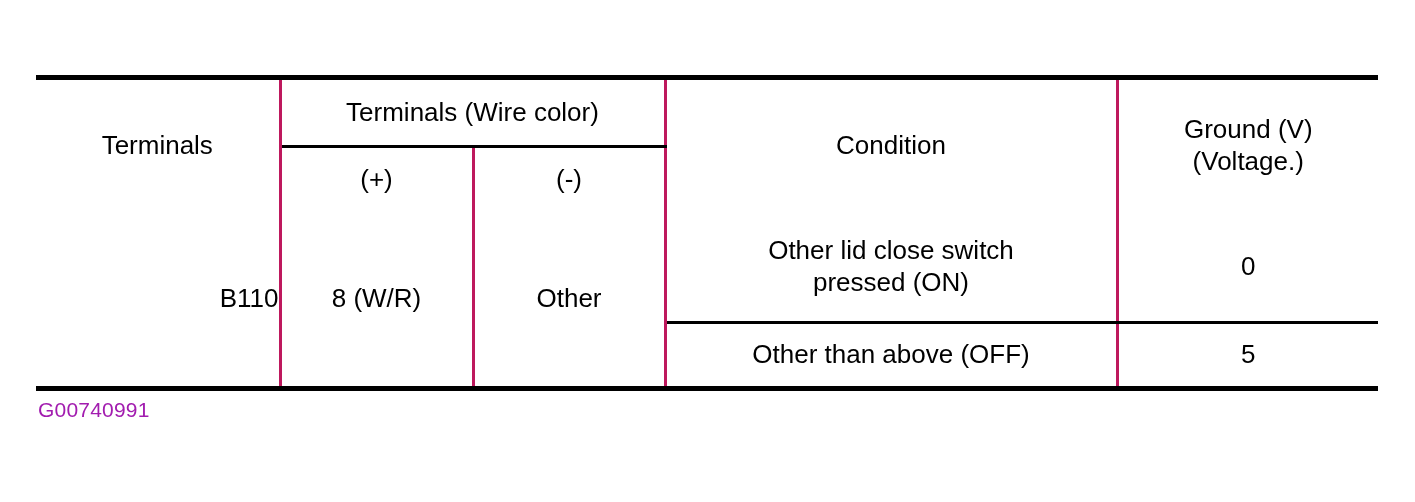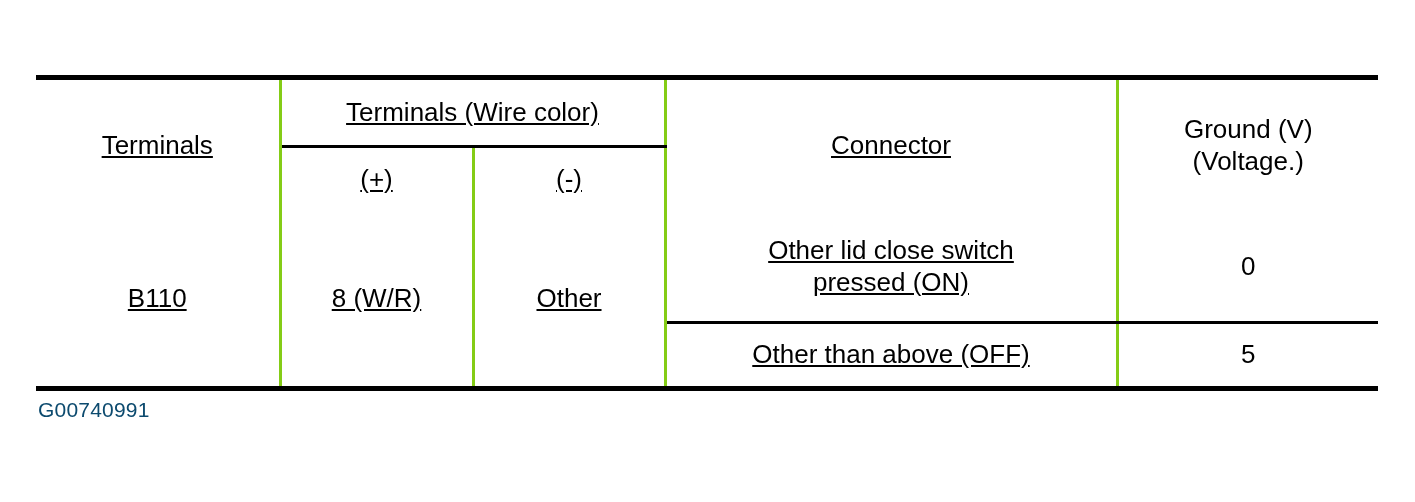--- a/index.html
+++ b/index.html
@@ -37,21 +37,21 @@
     color: #000;
     white-space: nowrap;
   }
 
   
   .rule-top    { border-top: 5px solid #000; }
   .rule-bottom { border-bottom: 5px solid #000; }
 
   
   .ln-b { border-bottom: 3px solid #000; }
-  .ln-r { border-right: 3px solid #84cc16; text-decoration: underline; }
+  .ln-r { border-right: 3px solid #be185d; }
 
   
   .col-connector { width: 244px; }
   .col-plus      { width: 193px; }
   .col-minus     { width: 192px; }
   .col-condition { width: 452px; }
   .col-voltage   { width: 261px; }
 
   
   .hdr-upper { height: 65px; }
@@ -68,57 +68,57 @@
   }
   .two-line { white-space: normal; line-height: 1.24; }
 
   
   #figure-caption {
     position: absolute;
     left: 38px;
     top: 398px;
     font-size: 21px;
     letter-spacing: 0.2px;
-    color: #0c4a6e;
+    color: #a21caf;
   }
 </style>
 </head>
 <body>
 
 <table id="spec-table">
   <colgroup>
     <col class="col-connector">
     <col class="col-plus">
     <col class="col-minus">
     <col class="col-condition">
     <col class="col-voltage">
   </colgroup>
   <tbody>
 
     <tr>
       <td class="rule-top ln-r cell-center hdr-upper" rowspan="2">Terminals</td>
 
       <td class="rule-top ln-b ln-r cell-center hdr-upper" colspan="2">Terminals (Wire color)</td>
 
-      <td class="rule-top ln-r cell-center hdr-upper" rowspan="2">Connector</td>
+      <td class="rule-top ln-r cell-center hdr-upper" rowspan="2">Condition</td>
 
       <td class="rule-top cell-center hdr-upper two-line" rowspan="2">
         <span>Ground (V)</span><br>
         <span>(Voltage.)</span>
       </td>
     </tr>
 
     <tr>
       <td class="ln-r cell-center hdr-lower">(+)</td>
 
       <td class="ln-r cell-center hdr-lower">(-)</td>
     </tr>
 
     <tr>
-      <td class="ln-b ln-r cell-center body-row-1" rowspan="2" style="border-bottom-width:5px;">B110</td>
+      <td class="ln-b ln-r cell-center body-row-1" rowspan="2" style="border-bottom-width:5px;text-align:right;">B110</td>
 
       <td class="ln-b ln-r cell-center body-row-1" rowspan="2" style="border-bottom-width:5px;">8 (W/R)</td>
 
       <td class="ln-b ln-r cell-center body-row-1" rowspan="2" style="border-bottom-width:5px;">Other</td>
 
       <td class="ln-b ln-r cell-left body-row-1 two-line">
         <span>Other lid close switch</span><br>
         <span>pressed (ON)</span>
       </td>
 

